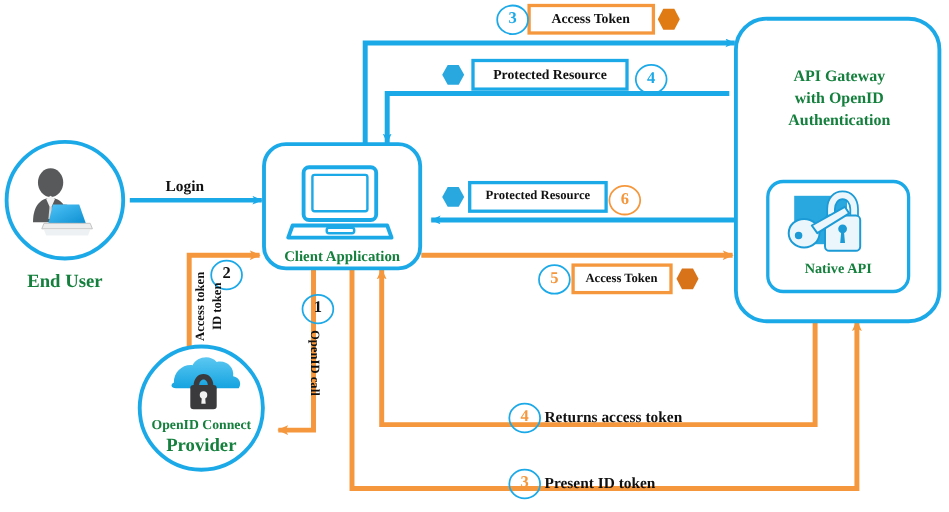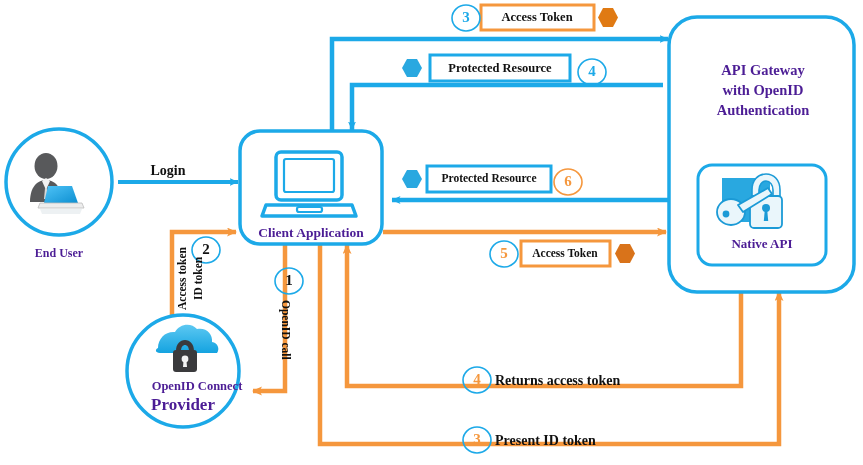--- a/index.html
+++ b/index.html
@@ -2,22 +2,22 @@
 <html><head>
 <meta charset="utf-8">
 <style>
   html,body{margin:0;padding:0;background:#ffffff;}
   body{width:863px;height:465px;overflow:hidden;
        font-family:"Liberation Serif", serif;}
   #stage{position:relative;width:863px;height:465px;background:#fff;}
   svg.layer{position:absolute;left:0;top:0;width:863px;height:465px;}
 
   .lbl{position:absolute;font-family:"Liberation Serif", serif;font-weight:bold;
-       color:#4c1d95;white-space:nowrap;}
-  .node-title{font-size:12px;text-align:center;}
+       color:#15803d;white-space:nowrap;}
+  .node-title{font-size:17px;text-align:center;}
   .chip-text{font-size:12.5px;font-weight:bold;color:#111;}
   .step-num{font-size:15px;font-weight:bold;}
   .flow-text{font-size:14px;font-weight:bold;color:#111;}
   .vert{transform-origin:left top;}
   .center{transform:translateX(-50%);}
 </style>
 </head>
 <body>
 
 <div id="stage">
@@ -170,21 +170,21 @@
     </g>
     <g>
       <ellipse cx="477" cy="440" rx="14" ry="13" fill="none" stroke="#1CA9E8" stroke-width="1.6"></ellipse>
     </g>
   </svg>
 
   <div class="lbl node-title center" style="left:59px;top:246px;">End User</div>
 
   <div class="lbl node-title center" style="left:311px;top:225px;font-size:13.5px;">Client Application</div>
 
-  <div class="lbl node-title center" style="left:183px;top:379px;font-size:12.5px;margin-left:14px;">OpenID Connect</div>
+  <div class="lbl node-title center" style="left:183px;top:379px;font-size:12.5px;">OpenID Connect</div>
   <div class="lbl node-title center" style="left:183px;top:395px;font-size:17px;">Provider</div>
 
   <div class="lbl node-title center" style="left:763px;top:62px;font-size:14.5px;">API Gateway</div>
   <div class="lbl node-title center" style="left:763px;top:82px;font-size:14.5px;text-align:right;">with OpenID</div>
   <div class="lbl node-title center" style="left:763px;top:102px;font-size:14.5px;text-align:right;">Authentication</div>
 
   <div class="lbl node-title center" style="left:762px;top:236px;font-size:13px;">Native API</div>
 
   <div class="lbl flow-text center" style="left:168px;top:163px;">Login</div>
 

